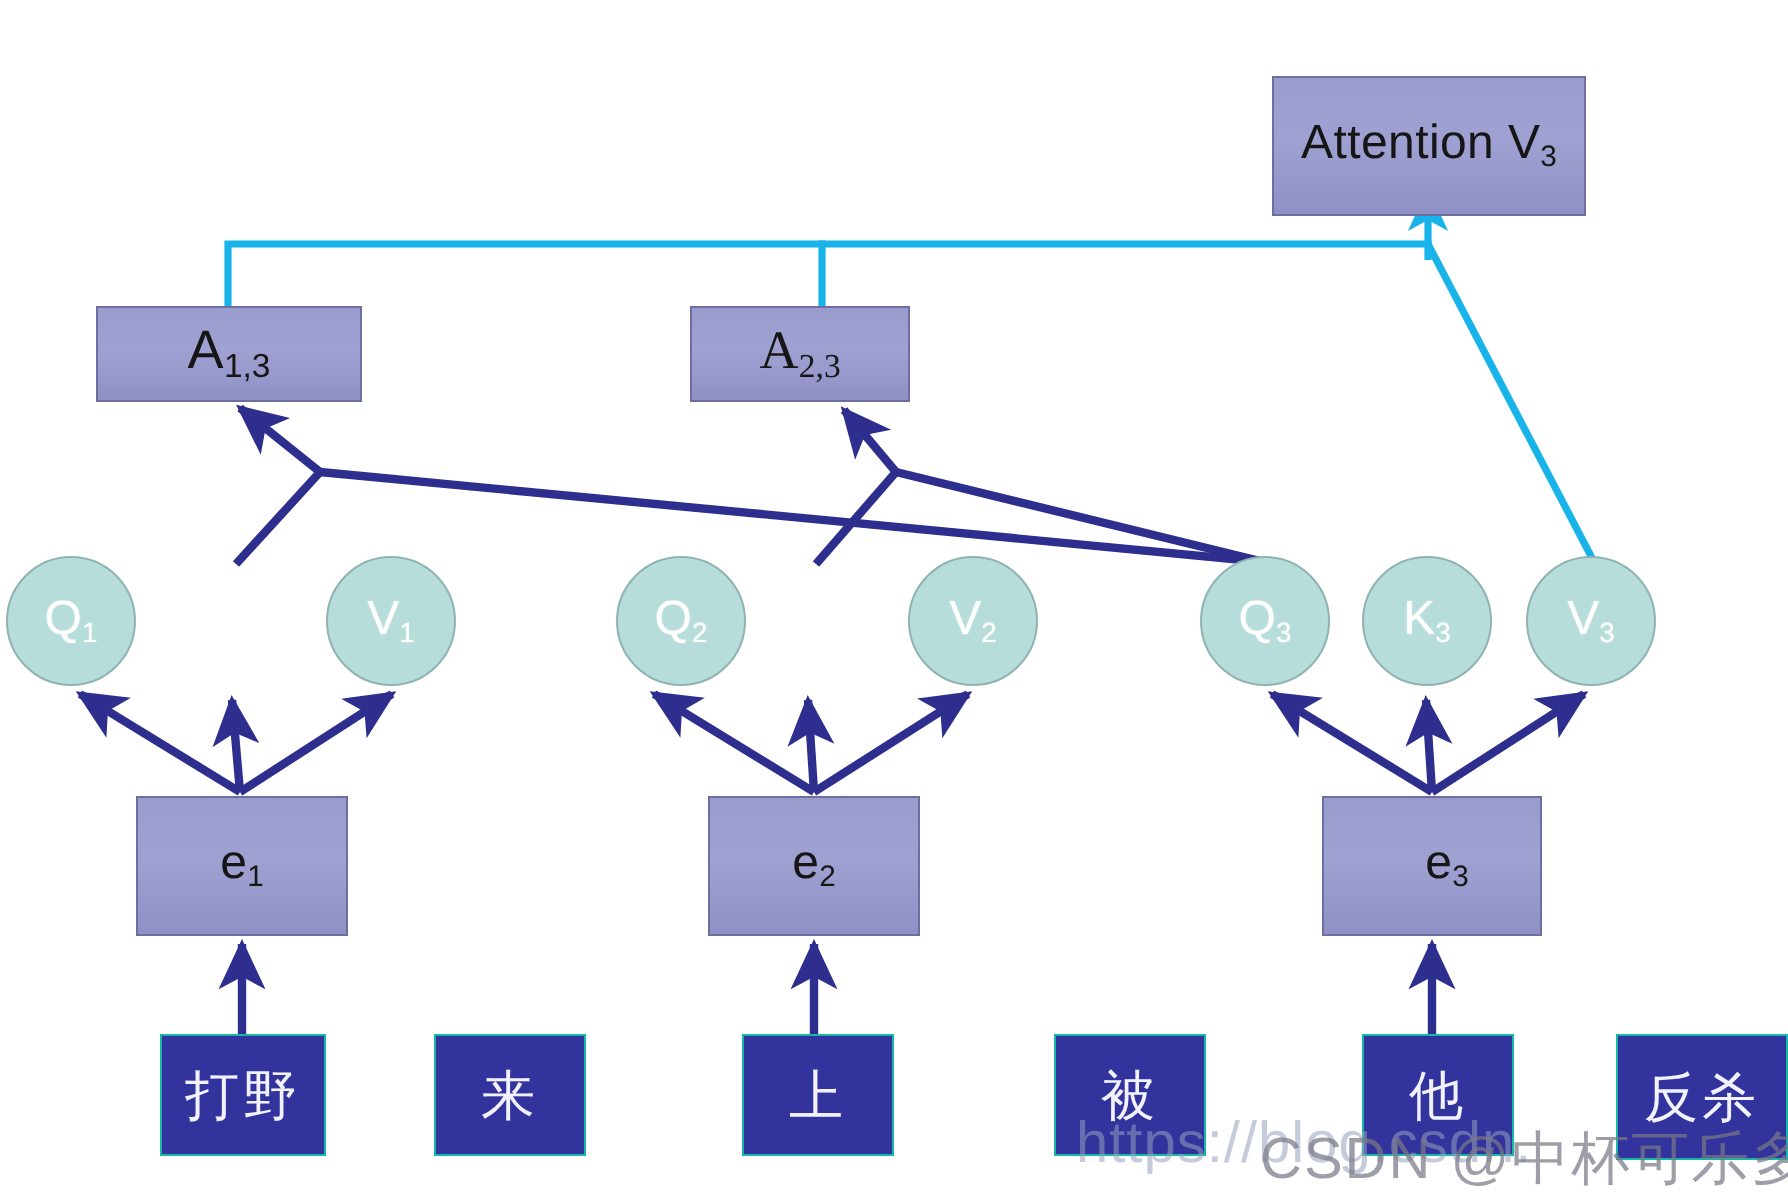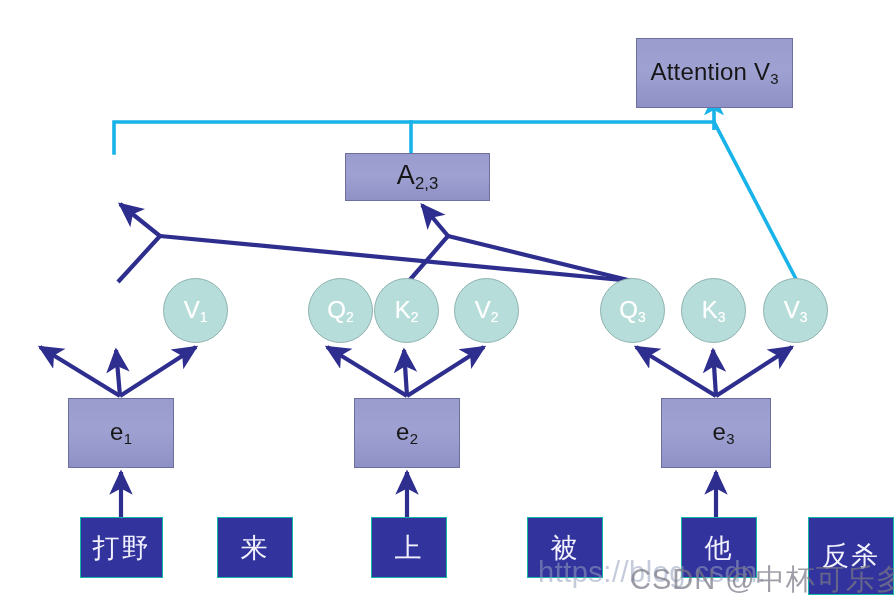--- a/index.html
+++ b/index.html
@@ -161,35 +161,38 @@
       <path d="M121,517 L121,472" marker-end="url(#arrDark)"></path>
       <path d="M407,517 L407,472" marker-end="url(#arrDark)"></path>
       <path d="M716,517 L716,472" marker-end="url(#arrDark)"></path>
     </g>
   </svg>
 
   <div class="pbox" id="attention-box" style="left:636px; top:38px; width:157px; height:70px;">
     <span class="lbl"><span>Attention V</span><sub>3</sub></span>
   </div>
 
-
-  <div class="pbox abox" style="left:345px; top:153px; width:145px; height:48px;">
+  <div class="pbox abox" style="left:48px; top:153px; width:133px; height:48px;">
+    <span class="lbl"><span>A</span><sub>1,3</sub></span>
+  </div>
+
+  <div class="pbox abox" style="left:345px; top:153px; width:110px; height:48px;font-family:Liberation Serif, serif;">
     <span class="lbl"><span>A</span><sub>2,3</sub></span>
   </div>
 
+  <div class="qkv" style="left:3px;   top:278px;">
+    <span><span>Q</span><sub>1</sub></span>
+  </div>
   <div class="qkv" style="left:163px; top:278px;">
     <span><span>V</span><sub>1</sub></span>
   </div>
 
   <div class="qkv" style="left:308px; top:278px;">
     <span><span>Q</span><sub>2</sub></span>
   </div>
-  <div class="qkv" style="left:374px; top:278px;">
-    <span><span>K</span><sub>2</sub></span>
-  </div>
   <div class="qkv" style="left:454px; top:278px;">
     <span><span>V</span><sub>2</sub></span>
   </div>
 
   <div class="qkv" style="left:600px; top:278px;">
     <span><span>Q</span><sub>3</sub></span>
   </div>
   <div class="qkv" style="left:681px; top:278px;">
     <span><span>K</span><sub>3</sub></span>
   </div>
@@ -215,20 +218,20 @@
   </div>
   <div class="token" style="left:371px; top:517px; width:76px; height:61px;">
     <span>上</span>
   </div>
   <div class="token" style="left:527px; top:517px; width:76px; height:61px;">
     <span>被</span>
   </div>
   <div class="token" style="left:681px; top:517px; width:76px; height:61px;">
     <span>他</span>
   </div>
-  <div class="token" style="left:808px; top:517px; width:86px; height:78px;">
+  <div class="token" style="left:808px; top:517px; width:86px; height:63px;">
     <span>反杀</span>
   </div>
 
   <div class="wm" id="wm-url">https://blog.csdn.</div>
   <div class="wm" id="wm-csdn">CSDN @中杯可乐多加冰</div>
 
 </div>
 
 </body></html>

